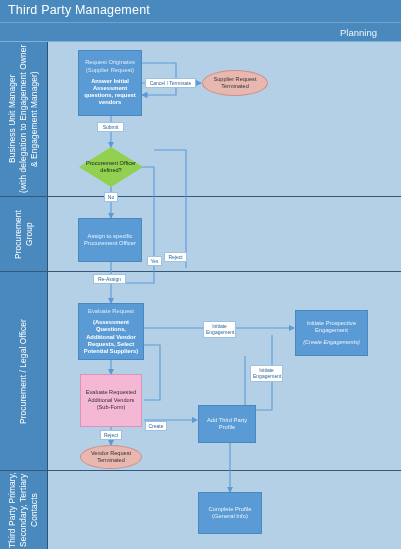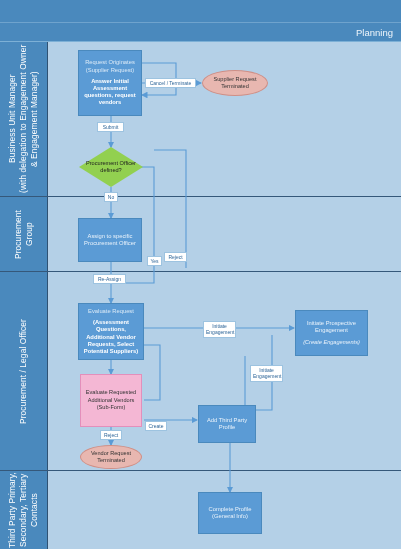--- a/index.html
+++ b/index.html
@@ -39,21 +39,21 @@
     position: absolute;
     left: 0; top: 22px;
     width: 401px; height: 20px;
     background: #4a89bd;
     border-top: 1px solid #6fa3cd;
     border-bottom: 1px solid #7db0d6;
     box-sizing: border-box;
   }
   .phase-label {
     position: absolute;
-    right: 8px; top: 4px;
+    right: 24px; top: 4px;
     font-size: 9.5px;
     color: #eef5fb;
     white-space: nowrap;
   }
 
   
   .lane {
     position: absolute;
     left: 0;
     width: 401px;
@@ -202,20 +202,23 @@
     width: 401px; height: 549px;
     z-index: 3;
     pointer-events: none;
   }
 </style>
 </head>
 <body>
 
 <div id="page">
 
+  <div class="title-bar">
+    <div class="title-text">Third Party Management</div>
+  </div>
 
   <div class="phase-bar">
     <div class="phase-label">Planning</div>
   </div>
 
   <div class="lane" style="top:42px;height:155px;">
     <div class="lane-header">
       <div class="lane-header-text">Business Unit Manager
 (with delegation to Engagement Owner &amp; Engagement Manager)</div>
     </div>

